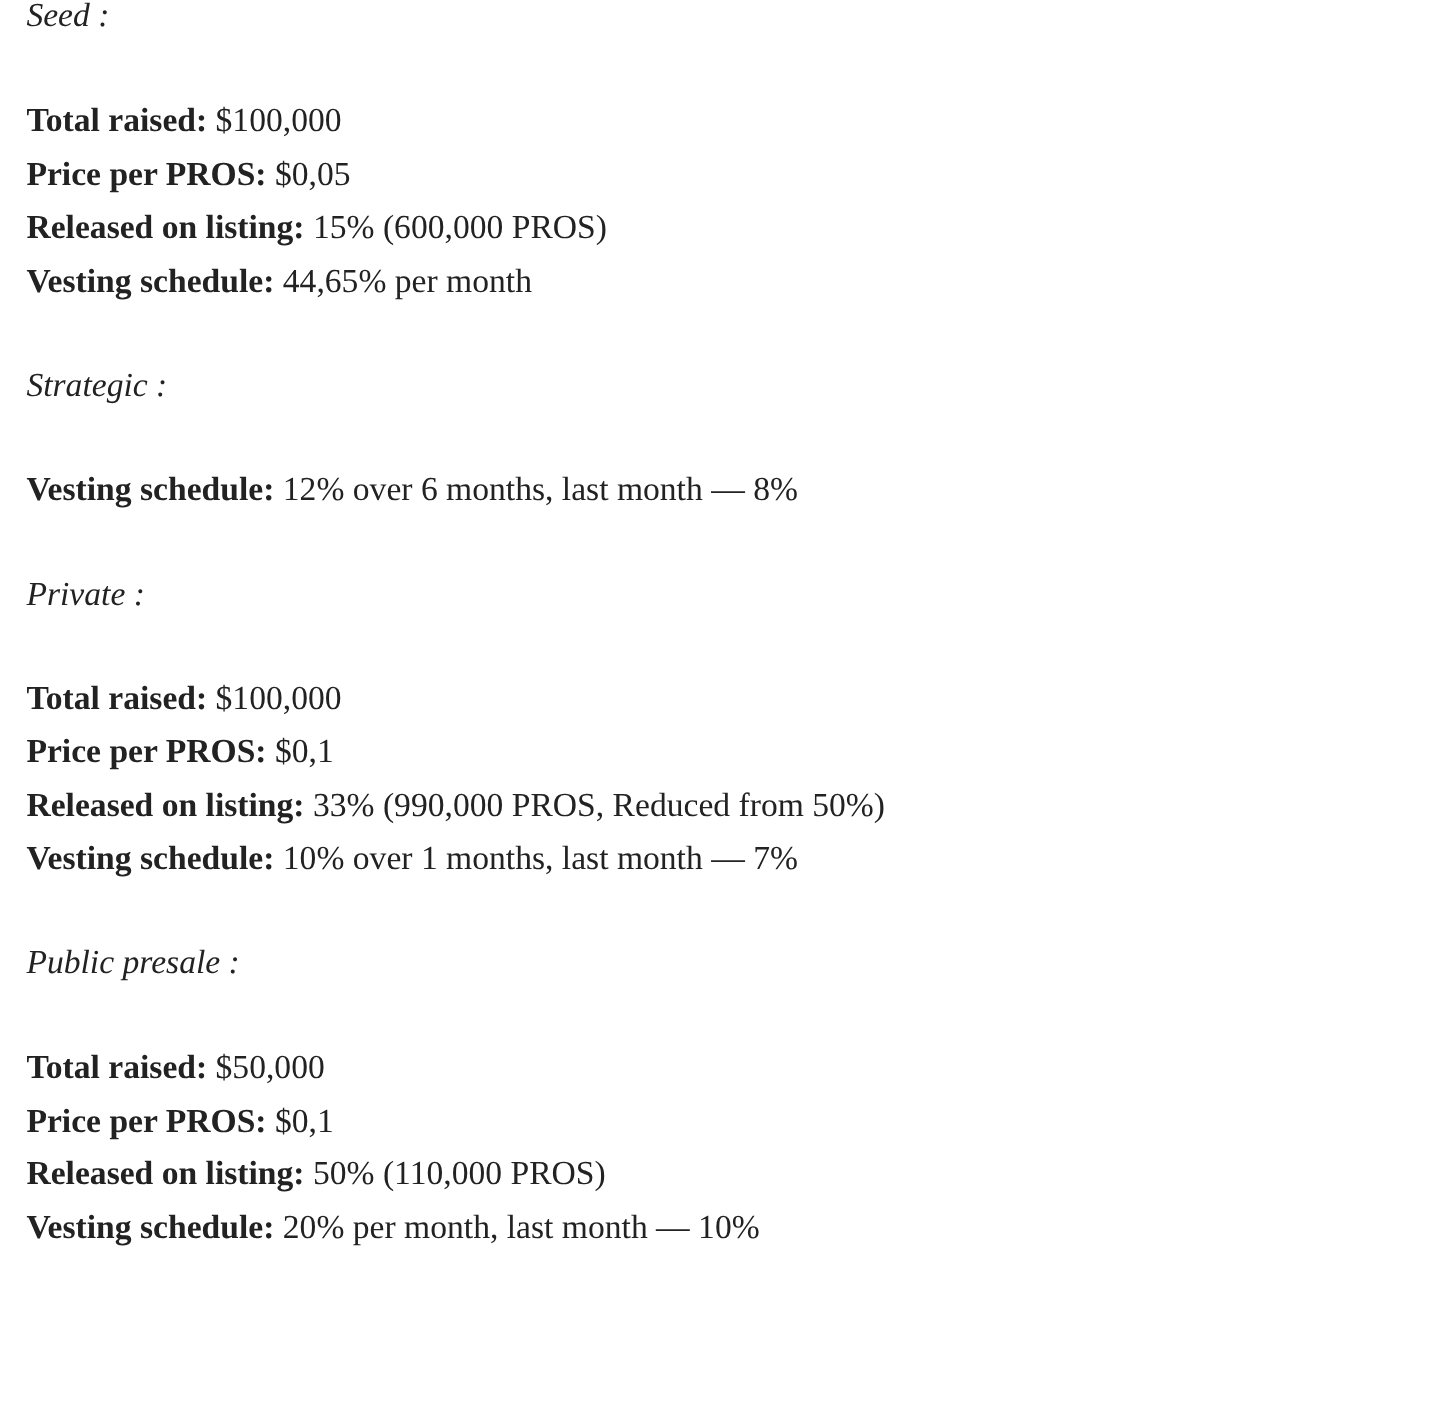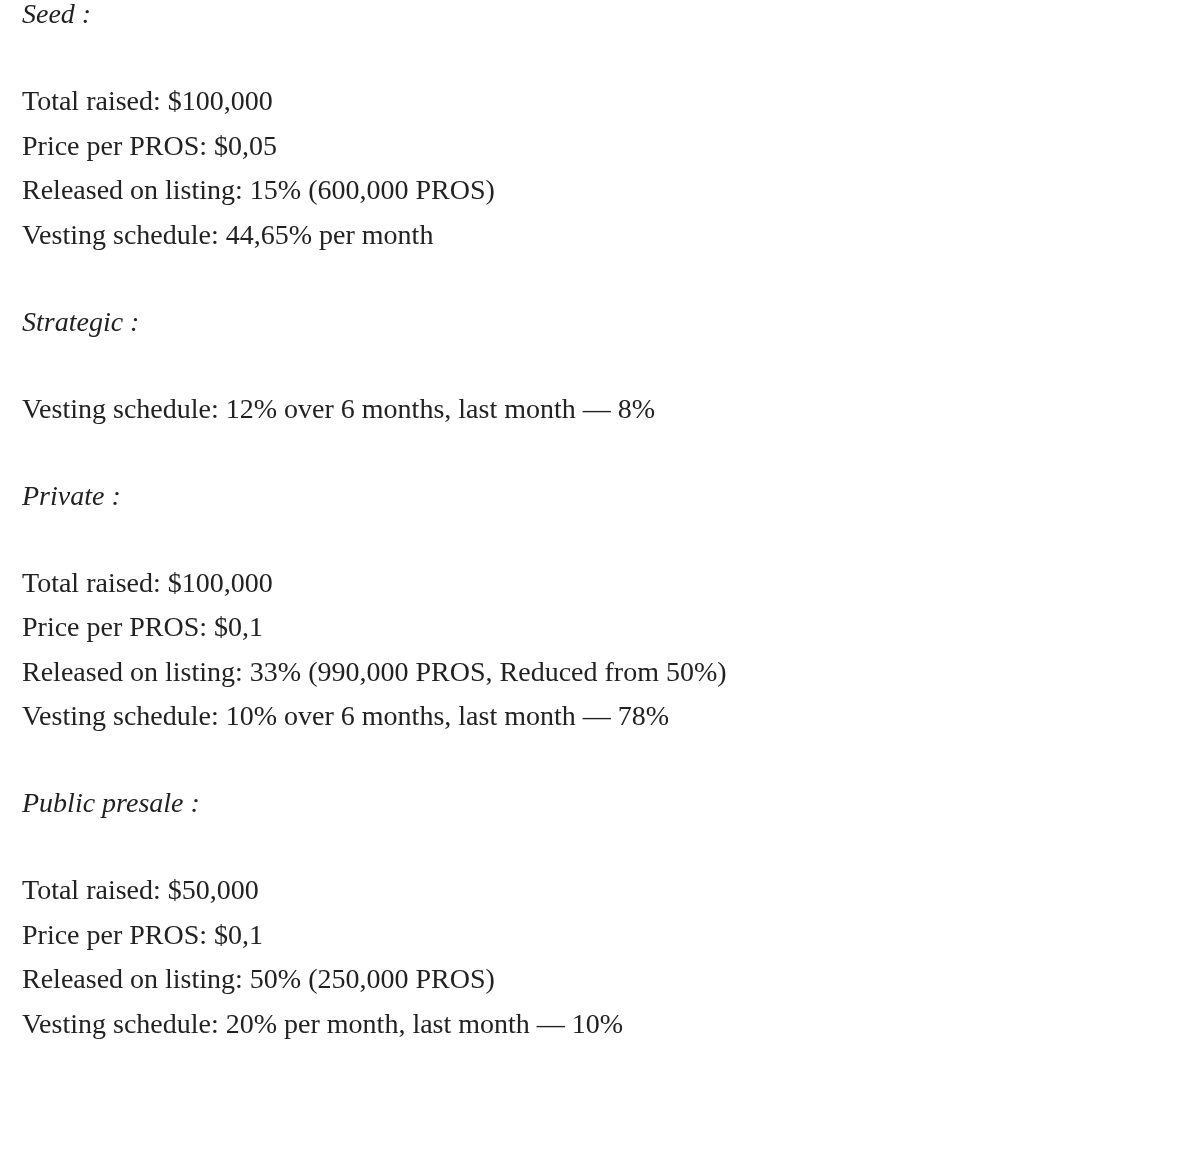--- a/index.html
+++ b/index.html
@@ -24,21 +24,21 @@
     font-style: italic;
     font-weight: 400;
   }
   .round-fields {
     margin: 0 0 42.5px 0;
   }
   .field {
     margin: 0;
   }
   .field .label {
-    font-weight: 400;
+    font-weight: 700;
   }
   .field .value {
     font-weight: 400;
   }
 </style>
 </head>
 <body>
 
 <main class="content">
 
@@ -84,39 +84,39 @@
       <p class="field">
         <span class="label">Price per PROS:</span>
         <span class="value">$0,1</span>
       </p>
       <p class="field">
         <span class="label">Released on listing:</span>
         <span class="value">33% (990,000 PROS, Reduced from 50%)</span>
       </p>
       <p class="field">
         <span class="label">Vesting schedule:</span>
-        <span class="value">10% over 6 months, last month — 78%</span>
+        <span class="value">10% over 1 months, last month — 7%</span>
       </p>
     </div>
   </section>
 
   <section>
     <p class="round-heading"><em>Public presale :</em></p>
     <div class="round-fields">
       <p class="field">
         <span class="label">Total raised:</span>
         <span class="value">$50,000</span>
       </p>
       <p class="field">
         <span class="label">Price per PROS:</span>
         <span class="value">$0,1</span>
       </p>
       <p class="field">
         <span class="label">Released on listing:</span>
-        <span class="value">50% (250,000 PROS)</span>
+        <span class="value">50% (110,000 PROS)</span>
       </p>
       <p class="field">
         <span class="label">Vesting schedule:</span>
         <span class="value">20% per month, last month — 10%</span>
       </p>
     </div>
   </section>
 
 </main>
 

